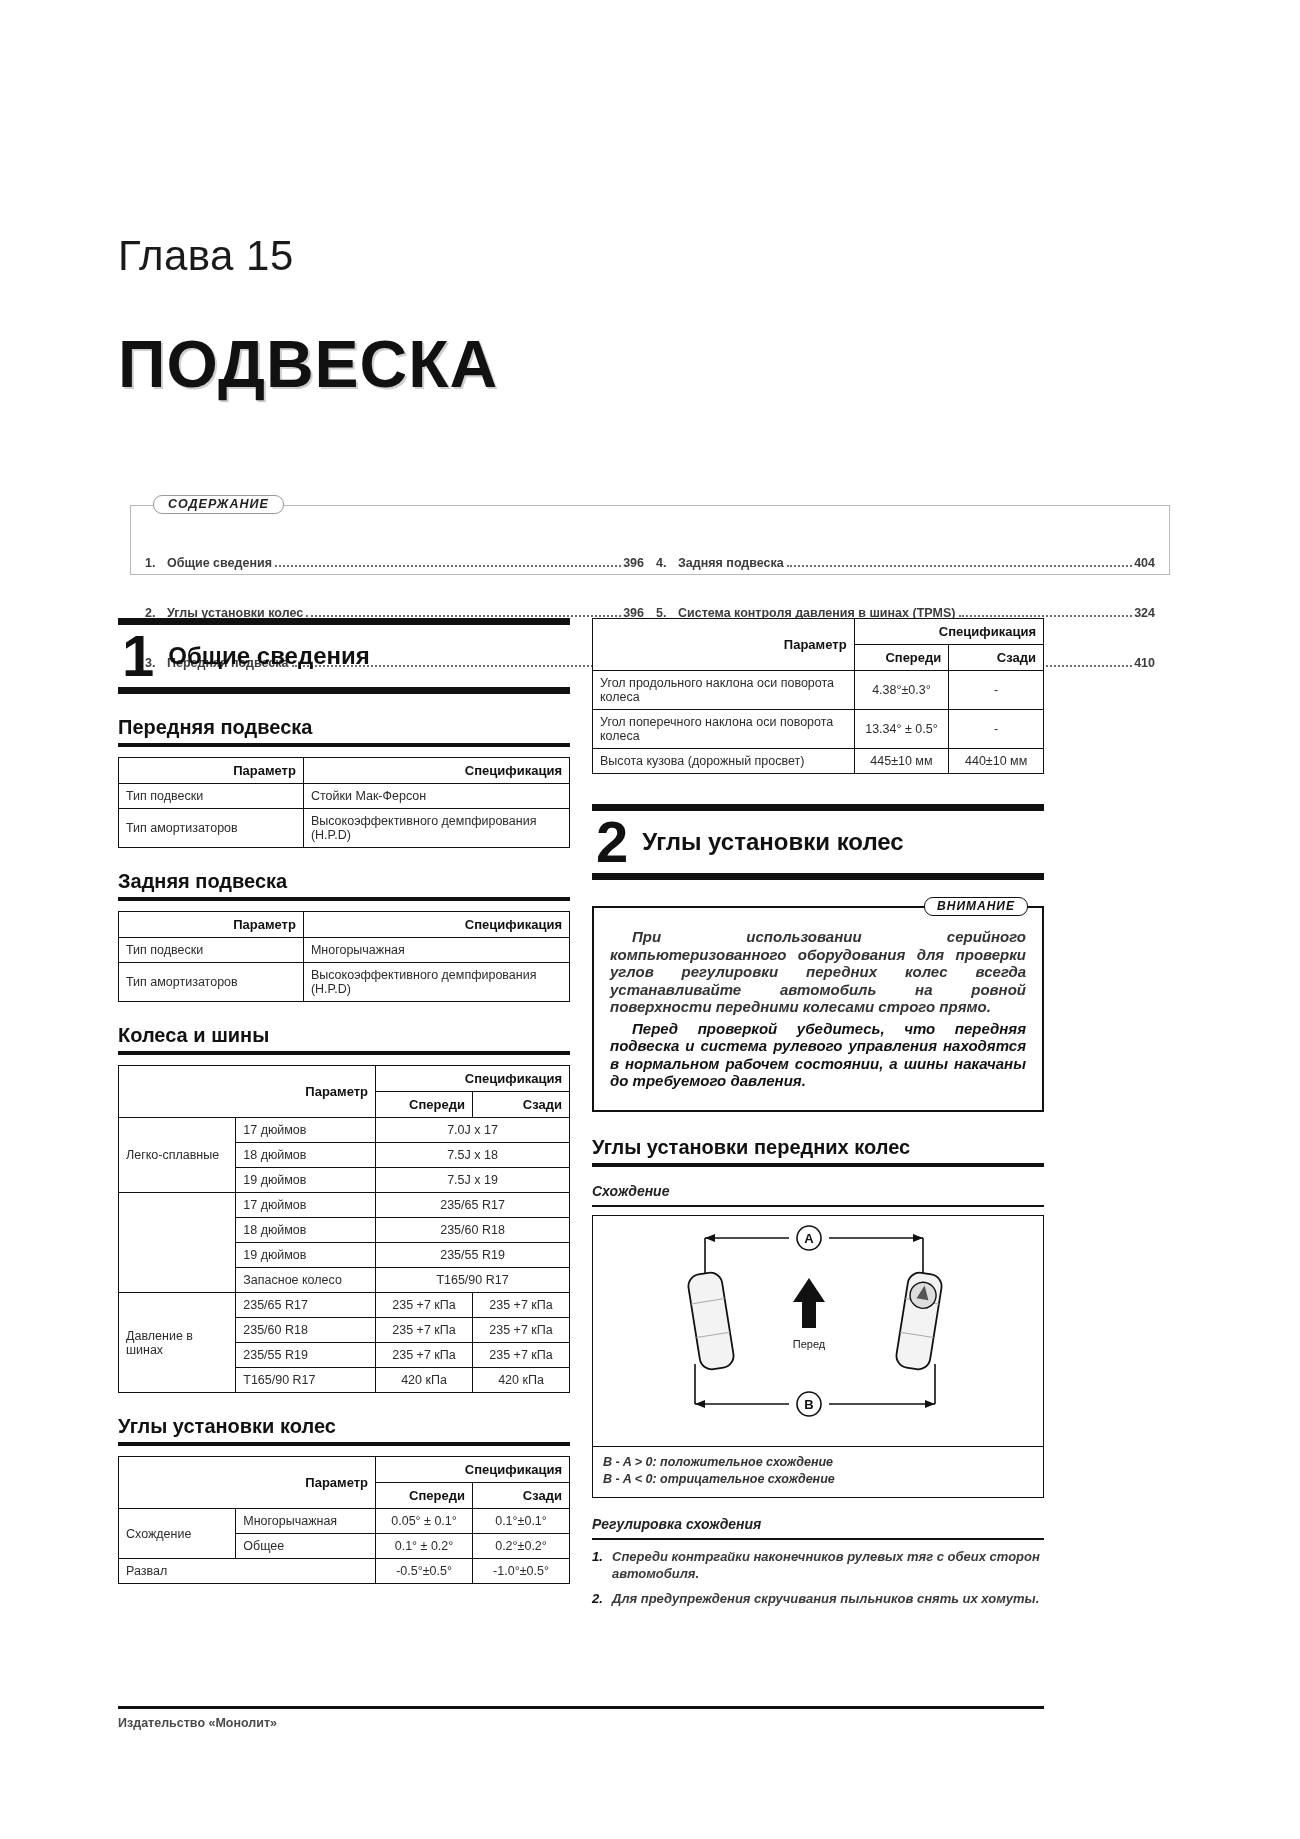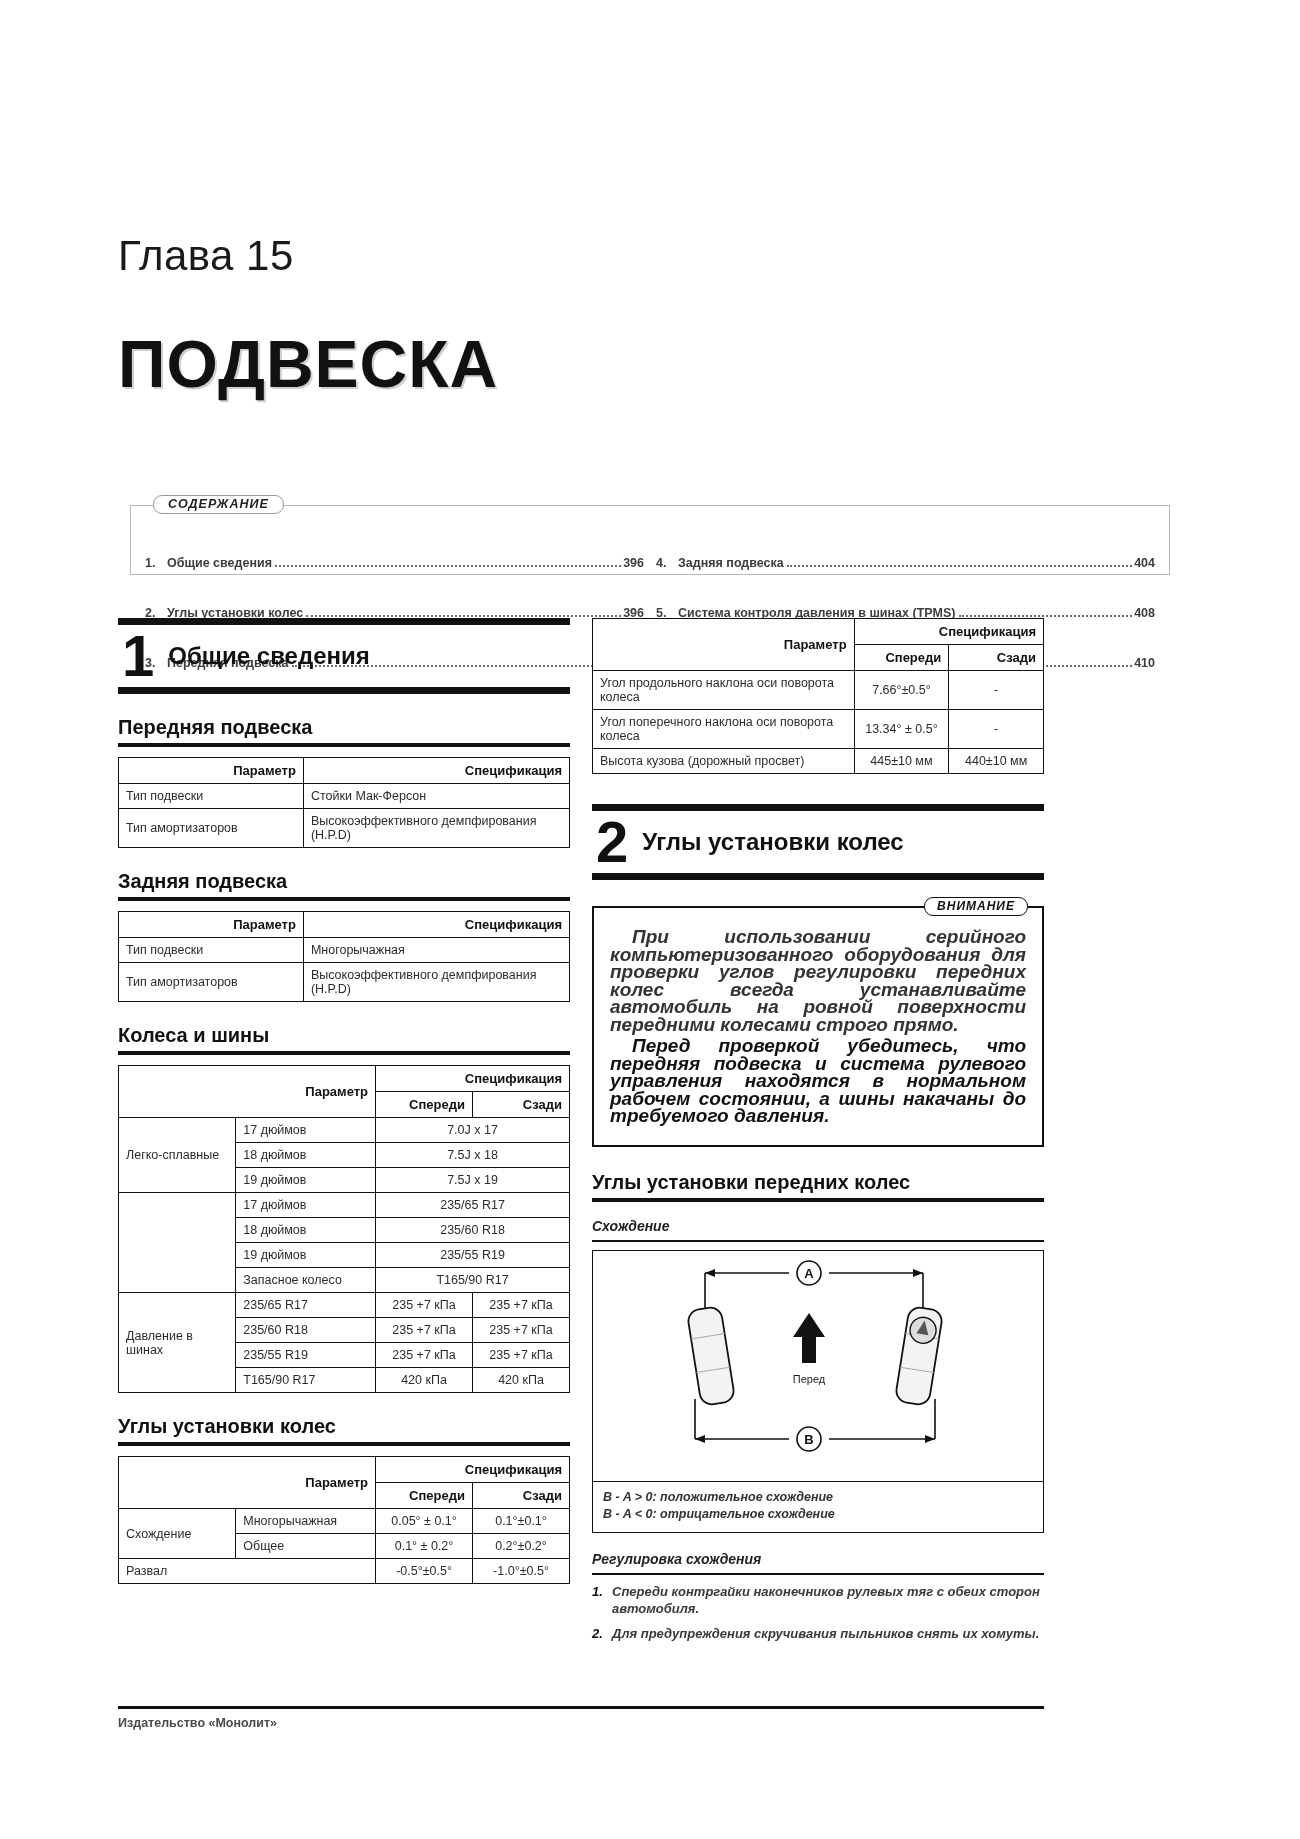--- a/index.html
+++ b/index.html
@@ -182,21 +182,21 @@
     border:1.6px solid #111;
     border-radius:9px;
     padding:1px 12px 2px 12px;
     font-size:12px;
     font-weight:bold;
     font-style:italic;
     letter-spacing:1px;
     color:#111;
   }
   .warn-p {
-    font-size:19px;
+    font-size:15px;
     font-style:italic;
     font-weight:bold;
     line-height:17.5px;
     color:#333;
     text-align:justify;
     text-indent:22px;
     margin:0 0 4px 0;
   }
   .warn-p.dark { color:#111; }
 
@@ -283,21 +283,21 @@
         <div class="toc-row">
           <span class="toc-num">4.</span>
           <span class="toc-label">Задняя подвеска</span>
           <span class="toc-dots"></span>
           <span class="toc-page">404</span>
         </div>
         <div class="toc-row">
           <span class="toc-num">5.</span>
           <span class="toc-label">Система контроля давления в шинах (TPMS)</span>
           <span class="toc-dots"></span>
-          <span class="toc-page">408</span>
+          <span class="toc-page">324</span>
         </div>
         <div class="toc-row">
           <span class="toc-num">6.</span>
           <span class="toc-label">Сервисные данные и спецификация</span>
           <span class="toc-dots"></span>
           <span class="toc-page">410</span>
         </div>
       </div>
     </div>
   </div>
@@ -469,21 +469,21 @@
             <tr>
           <th rowspan="2" style="width:58%">Параметр</th>
           <th colspan="2">Спецификация</th>
         </tr>
         <tr>
           <th style="width:21%">Спереди</th>
           <th style="width:21%">Сзади</th>
         </tr>
         <tr>
           <td class="l">Угол продольного наклона оси поворота колеса</td>
-          <td class="c">7.66°±0.5°</td>
+          <td class="c">4.38°±0.3°</td>
           <td class="c">-</td>
         </tr>
         <tr>
           <td class="l">Угол поперечного наклона оси поворота колеса</td>
           <td class="c">13.34° ± 0.5°</td>
           <td class="c">-</td>
         </tr>
         <tr>
           <td class="l">Высота кузова (дорожный просвет)</td>
           <td class="c">445±10 мм</td>

